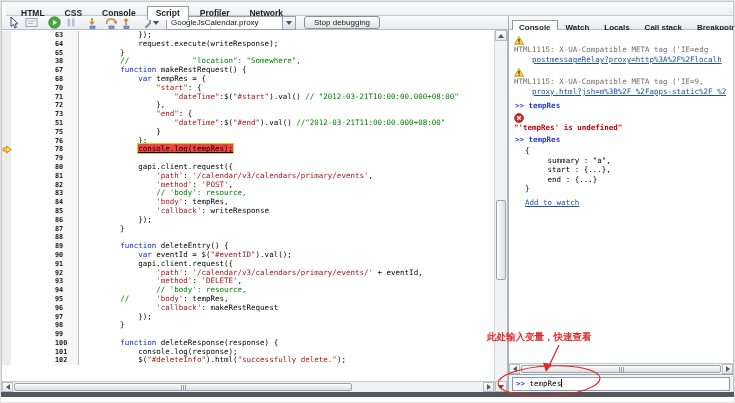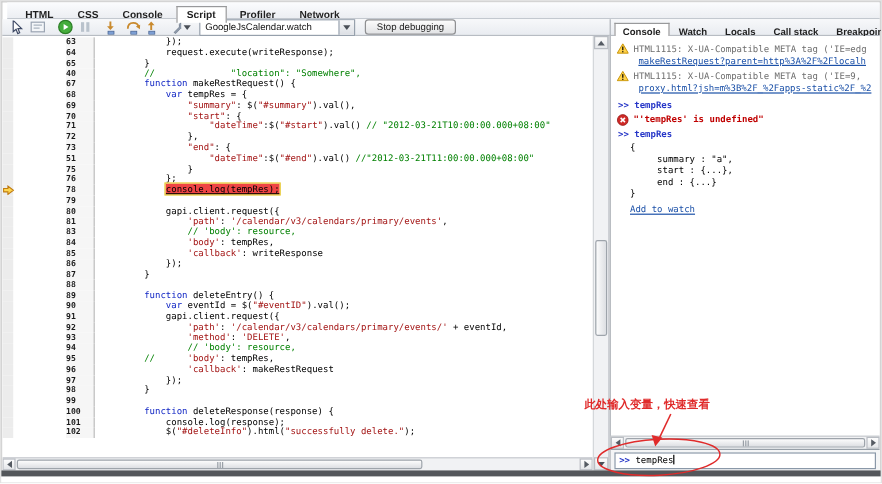--- a/index.html
+++ b/index.html
@@ -56,21 +56,21 @@
   .hbtn.left{left:0;} .hbtn.right{right:0;}
   .tri-l{width:0;height:0;border-top:3px solid transparent;border-bottom:3px solid transparent;border-right:4px solid #555b63;}
   .tri-r{width:0;height:0;border-top:3px solid transparent;border-bottom:3px solid transparent;border-left:4px solid #555b63;}
   .hthumb{position:absolute;top:1px;bottom:1px;background:linear-gradient(#fcfcfc,#dddfe3);border:1px solid #9ea4ab;border-radius:2px;display:flex;align-items:center;justify-content:center;gap:1px;}
   .grip i{display:block;width:1px;height:5px;background:#9aa0a7;margin:0 0.5px;float:left;}
   .grip{font-size:0;}
 
   
   .rightpane{position:absolute;left:506px;right:0;top:0;bottom:0;background:#fff;border-left:1px solid #a8adb4;box-sizing:border-box;}
   .console-out{position:absolute;left:0;right:0;top:0;bottom:29px;overflow:hidden;padding:5px 0 0 4px;}
-  .cmsg{display:flex;align-items:flex-start;padding:1px 0 0 1px;font-family:"DejaVu Sans Mono",monospace;font-size:7.5px;line-height:10px;white-space:nowrap;}
+  .cmsg{display:flex;align-items:flex-start;padding:1px 0 0 1px;font-family:"DejaVu Sans Mono",monospace;font-size:7.5px;line-height:10px;white-space:nowrap;flex-direction:column;}
   .cmsg svg{flex:none;margin-right:4px;margin-top:0;}
   .wtxt{color:#6e6e6e;}
   .etxt{color:#c00000;font-weight:bold;}
   .clink{padding:0 0 2px 19px;font-family:"DejaVu Sans Mono",monospace;font-size:7.5px;line-height:10px;color:#1c51a8;text-decoration:underline;white-space:nowrap;cursor:pointer;}
   .cecho{padding:1px 0 1px 2px;font-family:"DejaVu Sans Mono",monospace;font-size:7.5px;line-height:11px;font-weight:bold;color:#2737c8;white-space:pre;}
   .cobj{padding-left:12px;font-family:"DejaVu Sans Mono",monospace;font-size:7.5px;line-height:9.5px;color:#000;white-space:pre;}
   .cwatch{padding:4px 0 0 12px;font-family:"DejaVu Sans Mono",monospace;font-size:7.5px;color:#1c51a8;text-decoration:underline;cursor:pointer;}
   .hs-console{left:0;right:0;bottom:18px;}
   .cinput{position:absolute;left:0;right:0;bottom:0;height:18px;border-top:1px solid #98a0a8;background:#f4f5f6;padding:2px 3px;box-sizing:border-box;}
   .ibox{height:12px;background:#fff;border:1px solid #8a98a8;font-family:"DejaVu Sans Mono",monospace;font-size:7.5px;line-height:11px;padding:0 3px;white-space:pre;}
@@ -138,21 +138,21 @@
             </svg>
         </span>
         <span class="sep"></span>
         <span class="tbi">
           <svg width="12" height="12">
               <path d="M2 10 L6.5 5.5 Q5.8 3.2 7.6 1.8 Q9 0.9 10.5 1.6 L8.6 3.5 L9.8 4.7 L11.7 2.8 Q12.2 4.5 11 5.8 Q9.6 7.2 7.6 6.6 L3.4 11 Z" fill="#8d99ab" stroke="#5f6b7d" stroke-width="0.5"></path>
             </svg>
           <span class="tri-d" style="margin-left:2px"></span>
         </span>
         <span class="combo">
-          <span class="cval">GoogleJsCalendar.watch</span>
+          <span class="cval">GoogleJsCalendar.proxy</span>
           <span class="cbtn">
               <span class="tri-d"></span>
             </span>
         </span>
         <button class="stopbtn">Stop debugging</button>
       </div>
       <div class="rtabs" id="rtabs"><div class="rtab active">Console</div><div class="rtab">Watch</div><div class="rtab">Locals</div><div class="rtab">Call stack</div><div class="rtab">Breakpoints</div></div>
     </div>
 
     <div class="main">
@@ -169,37 +169,32 @@
               <span class="cn">64</span>
               <pre class="cc"><span class="t-p">            request.execute(writeResponse);</span></pre>
             </div>
             <div class="crow">
               <span class="cm"></span>
               <span class="cn">65</span>
               <pre class="cc"><span class="t-p">        }</span></pre>
             </div>
             <div class="crow">
               <span class="cm"></span>
-              <span class="cn">40</span>
+              <span class="cn">38</span>
               <pre class="cc"><span class="t-p">        </span><span class="t-c">//              "location": "Somewhere",</span></pre>
             </div>
             <div class="crow">
               <span class="cm"></span>
               <span class="cn">67</span>
               <pre class="cc"><span class="t-p">        </span><span class="t-k">function</span><span class="t-p"> makeRestRequest() {</span></pre>
             </div>
             <div class="crow">
               <span class="cm"></span>
               <span class="cn">68</span>
               <pre class="cc"><span class="t-p">            </span><span class="t-k">var</span><span class="t-p"> tempRes = {</span></pre>
-            </div>
-            <div class="crow">
-              <span class="cm"></span>
-              <span class="cn">69</span>
-              <pre class="cc"><span class="t-p">                </span><span class="t-s">"summary"</span><span class="t-p">: $(</span><span class="t-s">"#summary"</span><span class="t-p">).val(),</span></pre>
             </div>
             <div class="crow">
               <span class="cm"></span>
               <span class="cn">70</span>
               <pre class="cc"><span class="t-p">                </span><span class="t-s">"start"</span><span class="t-p">: {</span></pre>
             </div>
             <div class="crow">
               <span class="cm"></span>
               <span class="cn">71</span>
               <pre class="cc"><span class="t-p">                    </span><span class="t-s">"dateTime"</span><span class="t-p">:$(</span><span class="t-s">"#start"</span><span class="t-p">).val() </span><span class="t-c">// "2012-03-21T10:00:00.000+08:00"</span></pre>
@@ -245,20 +240,25 @@
             </div>
             <div class="crow">
               <span class="cm"></span>
               <span class="cn">80</span>
               <pre class="cc"><span class="t-p">            gapi.client.request({</span></pre>
             </div>
             <div class="crow">
               <span class="cm"></span>
               <span class="cn">81</span>
               <pre class="cc"><span class="t-p">                </span><span class="t-s">'path'</span><span class="t-p">: </span><span class="t-s">'/calendar/v3/calendars/primary/events'</span><span class="t-p">,</span></pre>
+            </div>
+            <div class="crow">
+              <span class="cm"></span>
+              <span class="cn">82</span>
+              <pre class="cc"><span class="t-p">                </span><span class="t-s">'method'</span><span class="t-p">: </span><span class="t-s">'POST'</span><span class="t-p">,</span></pre>
             </div>
             <div class="crow">
               <span class="cm"></span>
               <span class="cn">83</span>
               <pre class="cc"><span class="t-p">                </span><span class="t-c">// 'body': resource,</span></pre>
             </div>
             <div class="crow">
               <span class="cm"></span>
               <span class="cn">84</span>
               <pre class="cc"><span class="t-p">                </span><span class="t-s">'body'</span><span class="t-p">: tempRes,</span></pre>
@@ -384,21 +384,21 @@
       <div class="rightpane">
         <div class="console-out" id="console-out">
             <div class="cmsg">
               <svg width="10" height="9">
                 <path d="M5 0.5 L9.6 8.3 L0.4 8.3 Z" fill="#ffd24a" stroke="#c79100" stroke-width="0.8"></path>
                 <rect x="4.5" y="2.8" width="1" height="3" fill="#000"></rect>
                 <rect x="4.5" y="6.6" width="1" height="1" fill="#000"></rect>
               </svg>
               <span class="wtxt">HTML1115: X-UA-Compatible META tag ('IE=edg</span>
             </div>
-            <div class="clink">makeRestRequest?parent=http%3A%2F%2Flocalh</div>
+            <div class="clink">postmessageRelay?proxy=http%3A%2F%2Flocalh</div>
             <div class="cmsg">
               <svg width="10" height="9">
                 <path d="M5 0.5 L9.6 8.3 L0.4 8.3 Z" fill="#ffd24a" stroke="#c79100" stroke-width="0.8"></path>
                 <rect x="4.5" y="2.8" width="1" height="3" fill="#000"></rect>
                 <rect x="4.5" y="6.6" width="1" height="1" fill="#000"></rect>
               </svg>
               <span class="wtxt">HTML1115: X-UA-Compatible META tag ('IE=9,</span>
             </div>
             <div class="clink">proxy.html?jsh=m%3B%2F_%2Fapps-static%2F_%2</div>
             <div class="cecho">&gt;&gt; tempRes</div>

